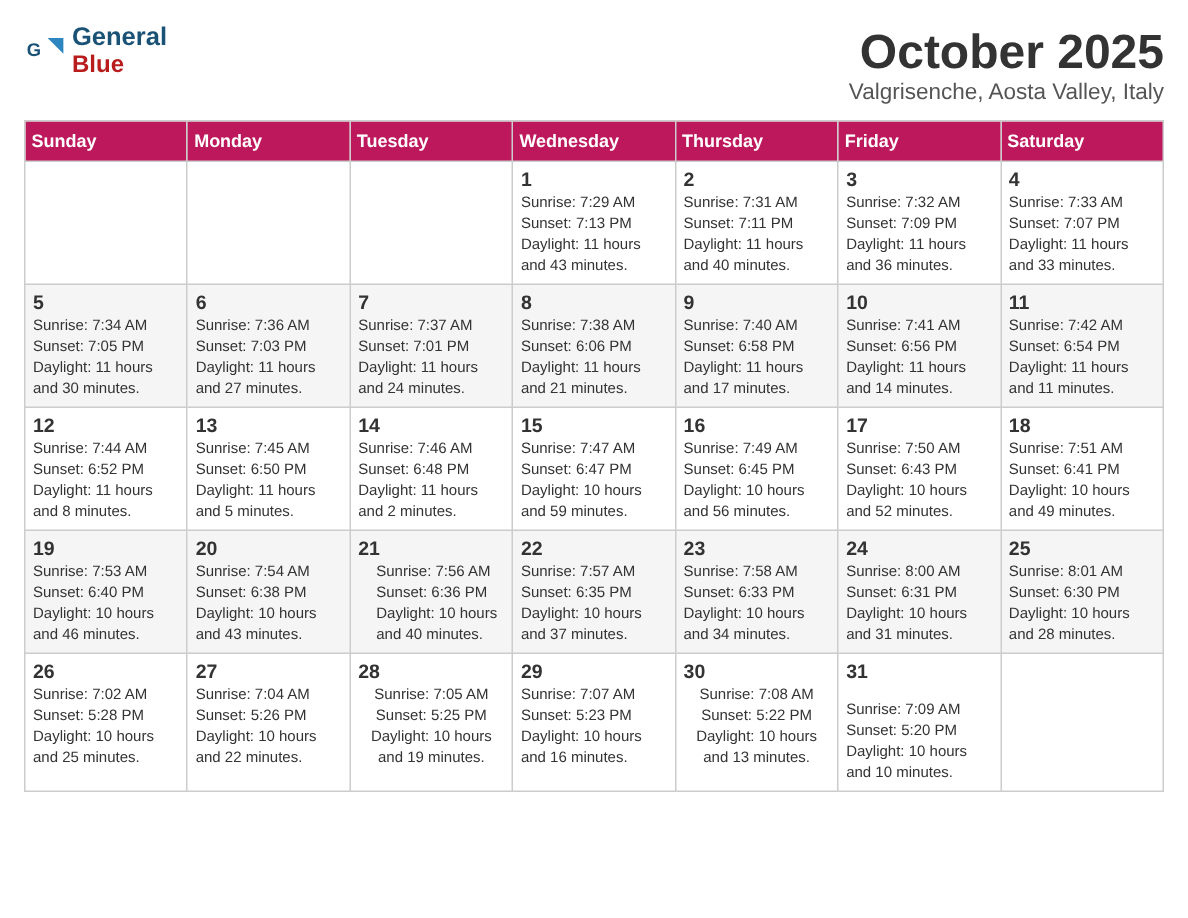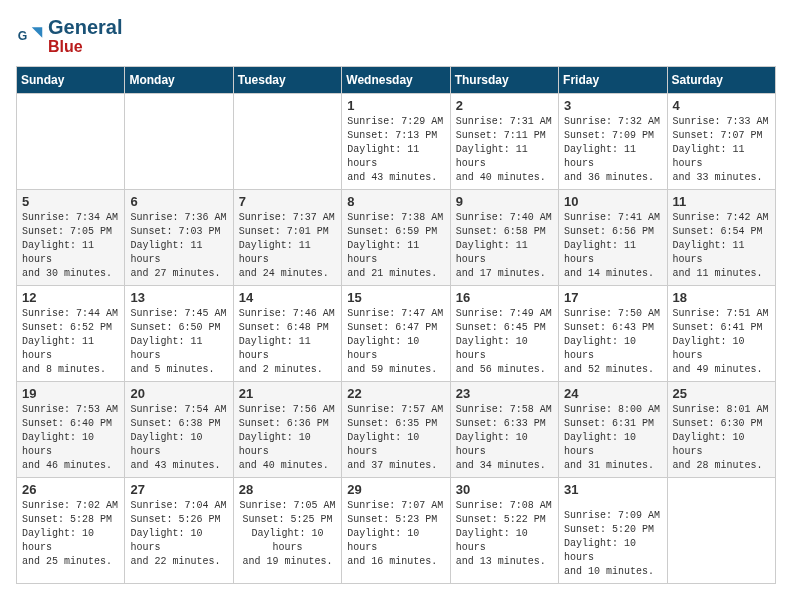--- a/index.html
+++ b/index.html
@@ -36,21 +36,21 @@
     .location {
       font-size: 15px;
       color: #555;
     }
     table {
       width: 100%;
       border-collapse: collapse;
       font-size: 11px;
     }
     thead tr th {
-      background-color: #0c4a6e;
+      background-color: #be185d;
       color: white;
       padding: 6px 4px;
       text-align: left;
       font-size: 12px;
       font-weight: bold;
       border: 1px solid #ccc;
     }
     tbody tr td {
       border: 1px solid #ccc;
       vertical-align: top;
@@ -66,39 +66,42 @@
     .day-num {
       font-weight: bold;
       font-size: 13px;
       display: block;
       margin-bottom: 2px;
     }
     .day-info {
       font-size: 10px;
       line-height: 1.4;
       color: #333;
-      font-family: Liberation Mono, monospace;
     }
     .empty-cell {
       background: #fff !important;
     }
   </style>
 </head>
 <body>
 
 <div class="header">
   <div class="logo">
     <svg class="logo-icon" viewBox="0 0 32 32">
       <text x="2" y="20" font-size="14" font-weight="bold" fill="#1a5276">G</text>
       <polygon points="18,6 30,6 30,18" fill="#2e86c1"></polygon>
     </svg>
     <div>
-      <div style="font-size:20px;font-weight:bold;color:#1a5276;line-height:1.1">General</div>
+      <div style="font-size:17px;font-weight:bold;color:#1a5276;line-height:1.1">General</div>
       <div style="font-size:16px;font-weight:bold;color:#b91c1c;line-height:1.1">Blue</div>
     </div>
+  </div>
+  <div class="title-block">
+    <div class="month-title">October 2025</div>
+    <div class="location">Valgrisenche, Aosta Valley, Italy</div>
   </div>
 </div>
 
 <table>
   <thead>
     <tr>
       <th>Sunday</th>
       <th>Monday</th>
       <th>Tuesday</th>
       <th>Wednesday</th>
@@ -159,21 +162,21 @@
         <td>
           <span class="day-num">7</span>
           <div class="day-info" style="white-space: pre-line;">Sunrise: 7:37 AM
 Sunset: 7:01 PM
 Daylight: 11 hours
 and 24 minutes.</div>
         </td>
         <td>
           <span class="day-num">8</span>
           <div class="day-info" style="white-space: pre-line;">Sunrise: 7:38 AM
-Sunset: 6:59 PM
+Sunset: 6:06 PM
 Daylight: 11 hours
 and 21 minutes.</div>
         </td>
         <td>
           <span class="day-num">9</span>
           <div class="day-info" style="white-space: pre-line;">Sunrise: 7:40 AM
 Sunset: 6:58 PM
 Daylight: 11 hours
 and 17 minutes.</div>
         </td>
@@ -253,21 +256,21 @@
         </td>
         <td>
           <span class="day-num">20</span>
           <div class="day-info" style="white-space: pre-line;">Sunrise: 7:54 AM
 Sunset: 6:38 PM
 Daylight: 10 hours
 and 43 minutes.</div>
         </td>
         <td>
           <span class="day-num">21</span>
-          <div class="day-info" style="white-space: pre-line;">Sunrise: 7:56 AM
+          <div class="day-info" style="white-space: pre-line; margin-left: 12px;">Sunrise: 7:56 AM
 Sunset: 6:36 PM
 Daylight: 10 hours
 and 40 minutes.</div>
         </td>
         <td>
           <span class="day-num">22</span>
           <div class="day-info" style="white-space: pre-line;">Sunrise: 7:57 AM
 Sunset: 6:35 PM
 Daylight: 10 hours
 and 37 minutes.</div>
@@ -318,21 +321,21 @@
         </td>
         <td>
           <span class="day-num">29</span>
           <div class="day-info" style="white-space: pre-line;">Sunrise: 7:07 AM
 Sunset: 5:23 PM
 Daylight: 10 hours
 and 16 minutes.</div>
         </td>
         <td>
           <span class="day-num">30</span>
-          <div class="day-info" style="white-space: pre-line;">Sunrise: 7:08 AM
+          <div class="day-info" style="white-space: pre-line; text-align: center;">Sunrise: 7:08 AM
 Sunset: 5:22 PM
 Daylight: 10 hours
 and 13 minutes.</div>
         </td>
         <td>
           <span class="day-num">31</span>
           <div class="day-info" style="white-space: pre-line; margin-top: 12px;">Sunrise: 7:09 AM
 Sunset: 5:20 PM
 Daylight: 10 hours
 and 10 minutes.</div>

